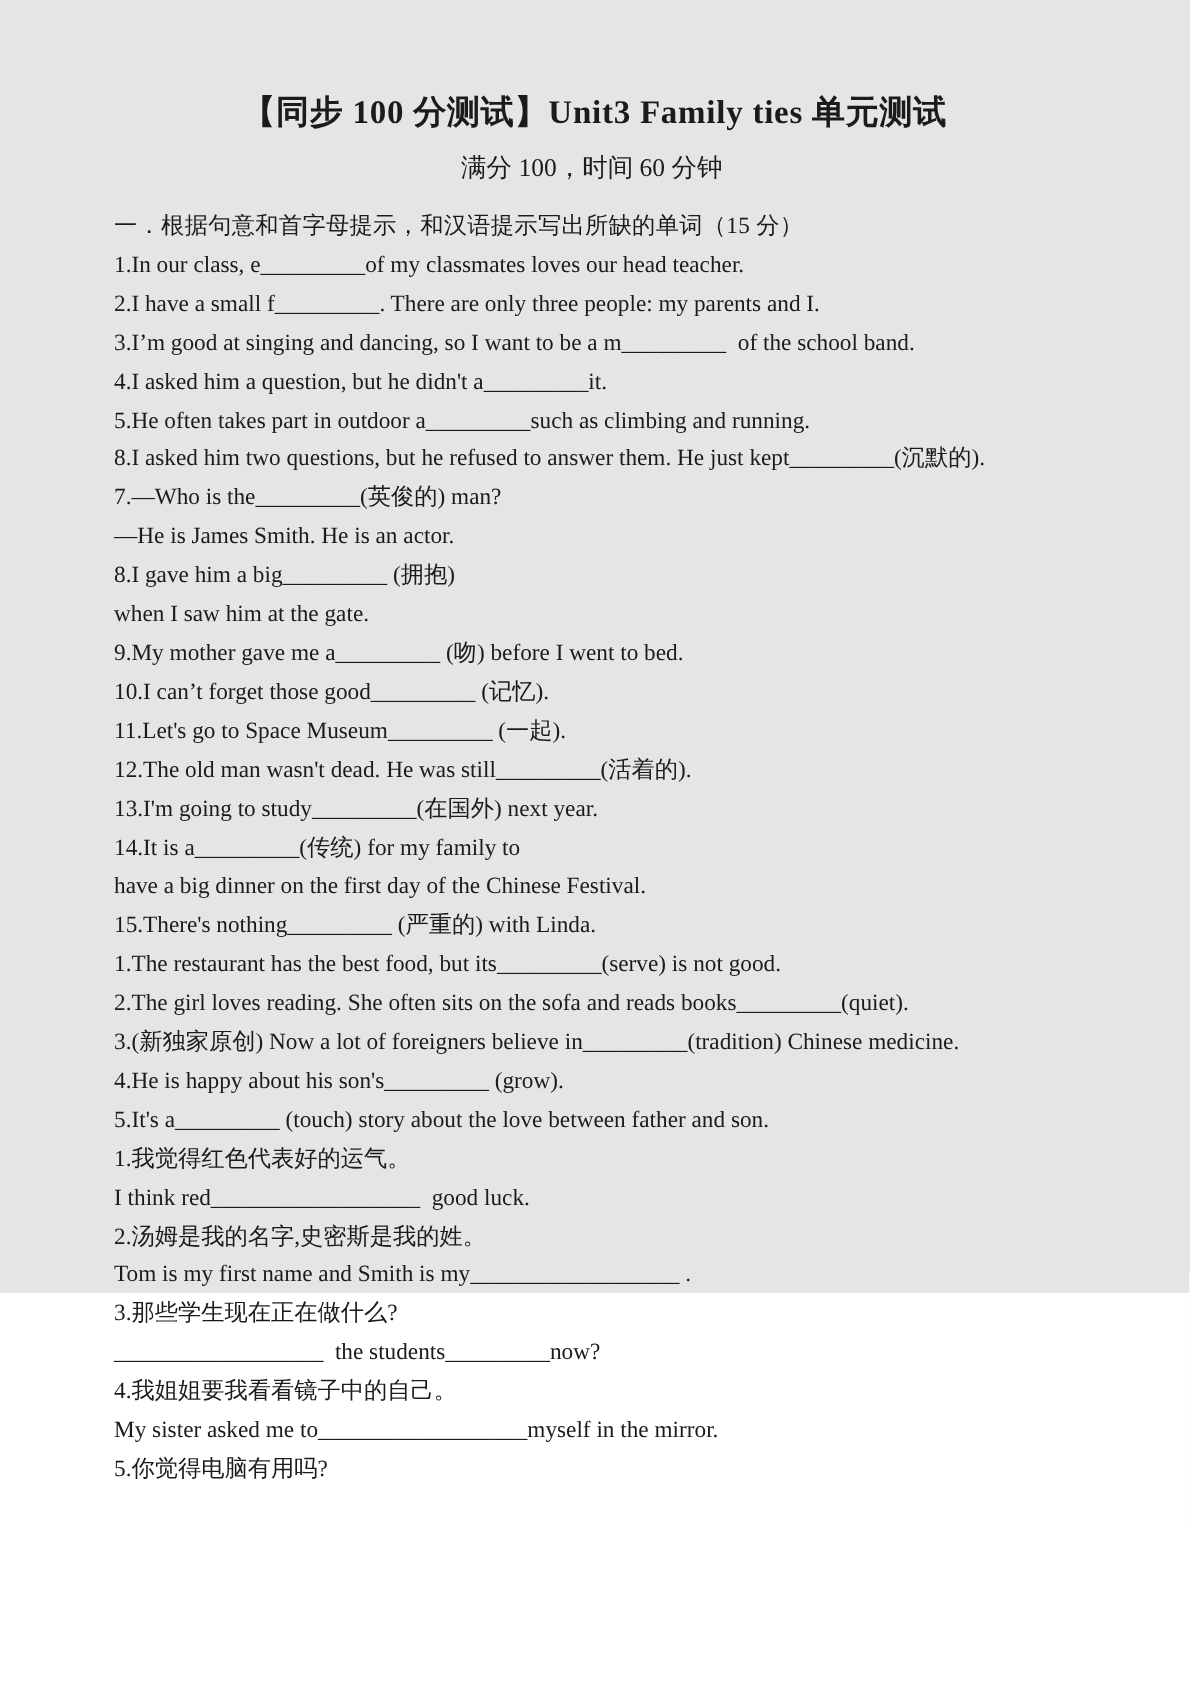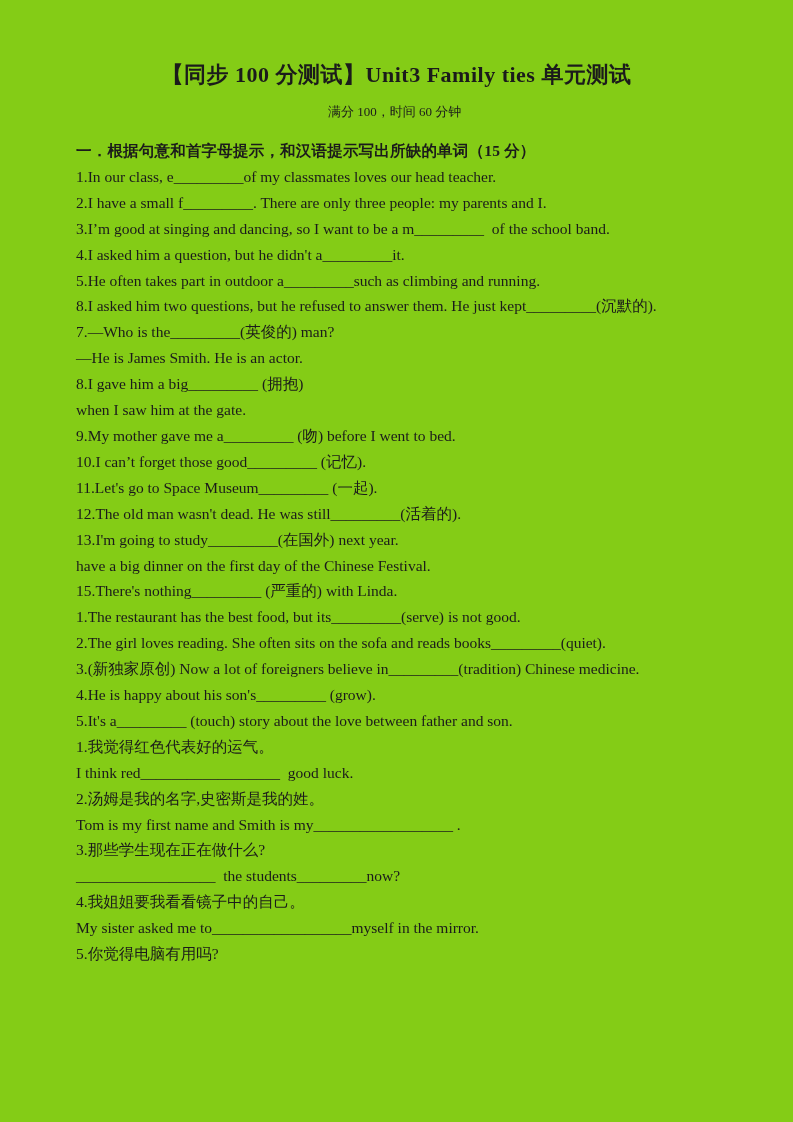--- a/index.html
+++ b/index.html
@@ -9,55 +9,54 @@
   }
   body {
     width: 793px;
     height: 1122px;
     overflow: hidden;
     color: #1b1b1b;
     font-family: "Liberation Serif", "DejaVu Serif", serif;
   }
   .page {
     width: 793px;
-    height: 1122px;
+    height: 862px;
     box-sizing: border-box;
-    background: #84cc16;
+    background: #e5e5e5;
   }
   .doc-header {
     padding-top: 60px;
     text-align: center;
   }
   .doc-title {
     margin: 0;
     font-size: 22px;
     font-weight: 700;
     line-height: 30px;
     letter-spacing: 0.5px;
   }
   .doc-subtitle {
     margin: 9px 4px 0 0;
-    font-size: 13px;
+    font-size: 17px;
     line-height: 26px;
     font-family: Liberation Serif, serif;
   }
   .content {
     margin-top: 13px;
     padding-left: 76px;
     padding-right: 36px;
   }
   .content p {
     margin: 0;
     font-size: 15.5px;
     line-height: 25.9px;
     white-space: pre-wrap;
   }
   .section-heading {
     letter-spacing: 0.2px;
-    font-weight: bold;
   }
 </style>
 </head>
 <body>
 
 <div class="page">
 
   <div class="doc-header">
     <h1 class="doc-title">【同步 100 分测试】Unit3 Family ties 单元测试</h1>
     <p class="doc-subtitle">满分 100，时间 60 分钟</p>
@@ -75,20 +74,21 @@
       <p>8.I asked him two questions, but he refused to answer them. He just kept_________(沉默的).</p>
       <p>7.—Who is the_________(英俊的) man?</p>
       <p>—He is James Smith. He is an actor.</p>
       <p>8.I gave him a big_________ (拥抱)</p>
       <p>when I saw him at the gate.</p>
       <p>9.My mother gave me a_________ (吻) before I went to bed.</p>
       <p>10.I can’t forget those good_________ (记忆).</p>
       <p>11.Let's go to Space Museum_________ (一起).</p>
       <p>12.The old man wasn't dead. He was still_________(活着的).</p>
       <p>13.I'm going to study_________(在国外) next year.</p>
+      <p>14.It is a_________(传统) for my family to</p>
       <p>have a big dinner on the first day of the Chinese Festival.</p>
       <p>15.There's nothing_________ (严重的) with Linda.</p>
     </div>
 
     <div>
       <p>1.The restaurant has the best food, but its_________(serve) is not good.</p>
       <p>2.The girl loves reading. She often sits on the sofa and reads books_________(quiet).</p>
       <p>3.(新独家原创) Now a lot of foreigners believe in_________(tradition) Chinese medicine.</p>
       <p>4.He is happy about his son's_________ (grow).</p>
       <p>5.It's a_________ (touch) story about the love between father and son.</p>

